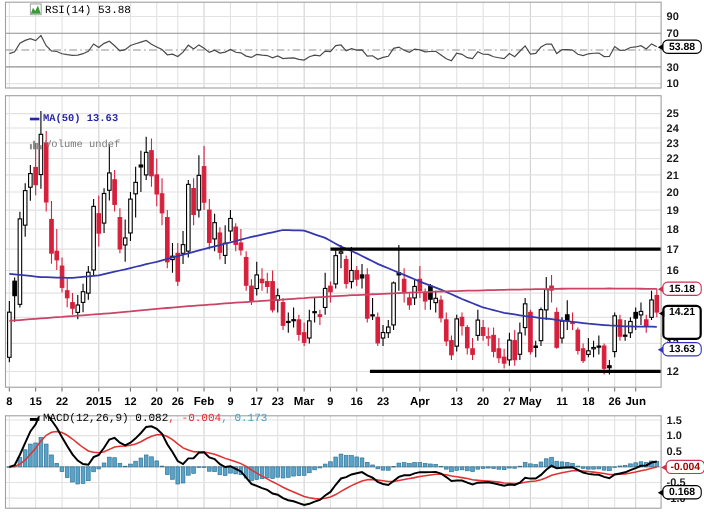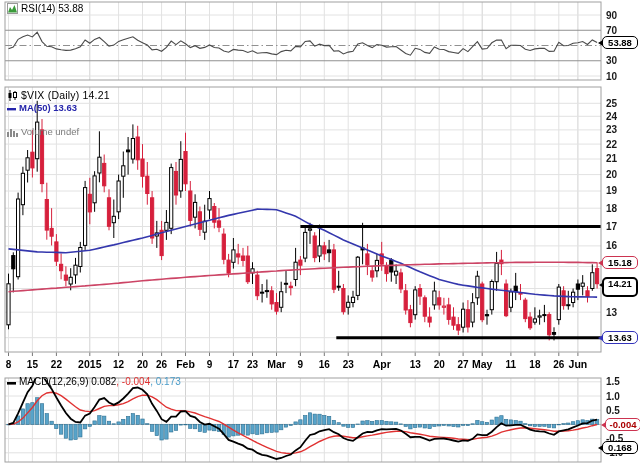--- a/index.html
+++ b/index.html
@@ -1,37 +1,37 @@
 <!DOCTYPE html>
 <html><head>
 <meta charset="utf-8">
 <style>
   html,body{margin:0;padding:0;background:#fff;}
   #app{position:relative;width:640px;height:465px;background:#fff;overflow:hidden;
        font-family:"Liberation Sans",sans-serif;}
   #chart-svg{position:absolute;left:0;top:0;}
-  .legend{position:absolute;white-space:nowrap;font-family:Liberation Sans, sans-serif;
-          font-size:10px;color:#000;line-height:12px;}
+  .legend{position:absolute;white-space:nowrap;font-family:Liberation Mono, monospace;
+          font-size:10px;color:#000;line-height:12px;margin-left:20px;}
   .legend .ico{display:inline-block;vertical-align:-2px;margin-right:3px;}
   .lg-sym{font-size:10.5px;letter-spacing:.2px;}
   .lg-ma50{color:#2626ab;font-size:9.5px;font-weight:bold;}
   .lg-ma200{color:#cc2244;font-size:9.5px;font-weight:bold;}
   .lg-vol{color:#7a7a7a;font-size:9.5px;}
   .lg-macd .sig{color:#e03232;}
   .lg-macd .hist{color:#4a9cc9;}
   .vbox{position:absolute;left:602px;width:36px;height:13px;background:#fff;
         border:1px solid #000;border-radius:5px;box-sizing:border-box;
         font:bold 9.5px "Liberation Sans",sans-serif;color:#000;text-align:center;
         line-height:11px;z-index:5;}
   .vbox:before{content:"";position:absolute;left:-5px;top:2.5px;width:0;height:0;
         border-top:3px solid transparent;border-bottom:3px solid transparent;
         border-right:5px solid #000;}
   .vbox.red{border-color:#cc3350;} .vbox.red:before{border-right-color:#cc3350;}
   .vbox.blue{border-color:#3333bb;} .vbox.blue:before{border-right-color:#3333bb;}
-  .vbox.bold{border-width:2px;height:20px;line-height:10px;z-index:6;}
+  .vbox.bold{border-width:2px;height:32px;line-height:10px;z-index:6;}
   .vbox.behind{z-index:4;left:605px;color:#a00;}
 </style>
 </head>
 <body>
 
 <div id="app">
   <svg id="chart-svg" width="640" height="465">
       <defs>
         <clipPath id="clip-rsi">
           <rect x="5" y="2" width="596" height="78"></rect>
@@ -600,28 +600,20 @@
       <text x="577.9" y="368" text-anchor="middle" font-family="&quot;Liberation Sans&quot;,sans-serif" font-size="10.5" font-weight="700" fill="#000">Jun</text>
     </svg>
 
   <div class="legend" style="left:7px;top:3px;">
     <span class="ico"><svg width="11" height="11">
           <rect x="0.5" y="0.5" width="10" height="10" fill="#fff" stroke="#999"></rect>
           <polygon points="1,9.5 3,4 5,7 7.5,2 10,9.5" fill="#3a9a3a"></polygon>
         </svg></span><span>RSI(14)</span>&nbsp;<span>53.88</span>
   </div>
 
-  <div class="legend lg-sym" style="left:7px;top:89px;">
-    <span class="ico"><svg width="11" height="11">
-          <line x1="3" y1="0" x2="3" y2="11" stroke="#000"></line>
-          <rect x="1.5" y="3" width="3" height="5" fill="#000"></rect>
-          <line x1="8" y1="1" x2="8" y2="10" stroke="#000"></line>
-          <rect x="6.5" y="2.5" width="3" height="5" fill="#fff" stroke="#000"></rect>
-        </svg></span><span>$VIX (Daily) 14.21</span>
-  </div>
   <div class="legend lg-ma50" style="left:7px;top:102px;text-align:center;">
     <span class="ico"><svg width="9" height="8">
           <rect x="0" y="3" width="9" height="2.4" fill="#2626ab"></rect>
         </svg></span><span>MA(50) 13.63</span>
   </div>
   <div class="legend lg-vol" style="left:7px;top:126px;">
     <span class="ico"><svg width="11" height="9">
           <rect x="0" y="4" width="2" height="5" fill="#8a8a8a"></rect>
           <rect x="3" y="1" width="2" height="8" fill="#8a8a8a"></rect>
           <rect x="6" y="3" width="2" height="6" fill="#8a8a8a"></rect>
@@ -631,16 +623,16 @@
 
   <div class="legend lg-macd" style="left:7px;top:376px;">
     <span class="ico"><svg width="9" height="8">
           <rect x="0" y="3" width="9" height="2.6" fill="#000"></rect>
         </svg></span><span>MACD(12,26,9) 0.082</span><span class="sig">, </span><span class="sig">-0.004</span><span class="hist">, </span><span class="hist">0.173</span>
   </div>
 
   <div class="vbox" style="top:36px;">53.88</div>
   <div class="vbox red" style="top:256px;">15.18</div>
   <div class="vbox bold" style="top:277px;">14.21</div>
-  <div class="vbox blue" style="top:306px;margin-top:25px;">13.63</div>
+  <div class="vbox blue" style="top:286px;margin-top:25px;">13.63</div>
   <div class="vbox red behind" style="top:418px;">-0.004</div>
   <div class="vbox" style="top:413px;margin-top:28px;">0.168</div>
 </div>
 
 </body></html>

